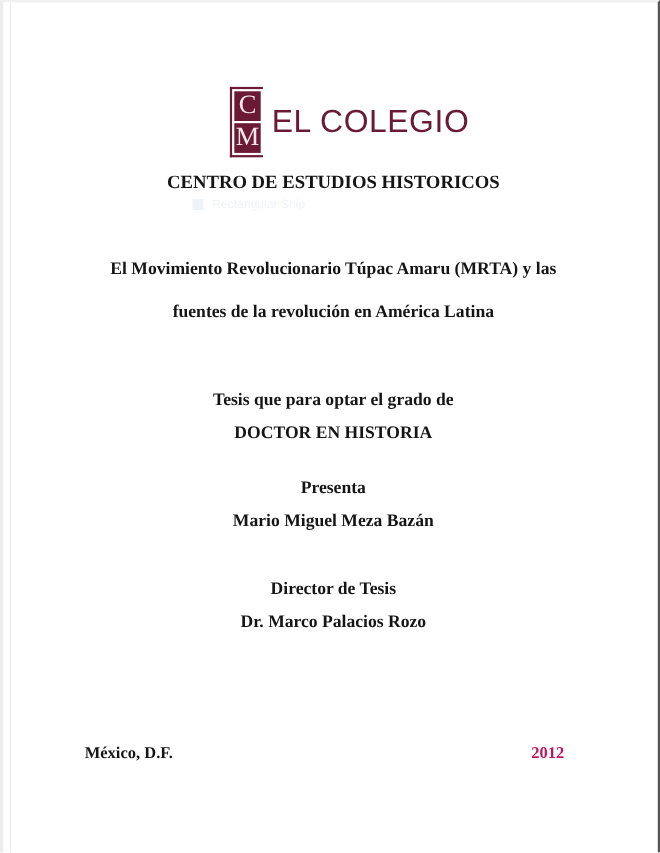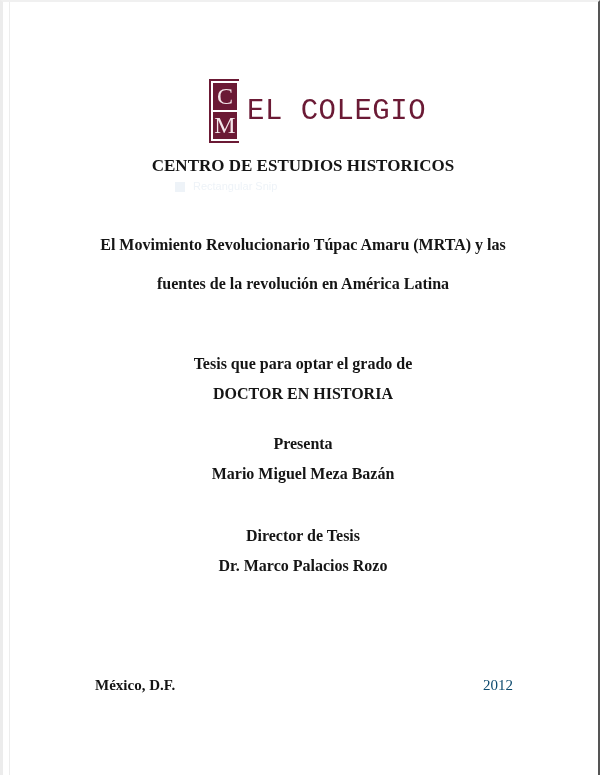--- a/index.html
+++ b/index.html
@@ -35,43 +35,43 @@
   .logo-mark .box {
     position: absolute; left: 4px; width: 24px; height: 27px;
     background: #6b1a35; color: #f4e6ea;
     font-family: "Liberation Serif", serif; font-size: 24px; line-height: 27px;
     text-align: center;
   }
   .logo-mark .box.c { top: 4px; }
   .logo-mark .box.m { top: 33px; }
   .logo-text {
     margin-left: 8px; color: #6b1a35;
-    font-family: Liberation Mono, monospace; font-size: 29px; line-height: 31px;
+    font-family: Liberation Sans, sans-serif; font-size: 29px; line-height: 31px;
     letter-spacing: 0.5px;
   }
   .line {
     position: absolute; left: 0; width: 600px; text-align: center;
     font-weight: bold; font-size: 16px; color: #151515;
     white-space: nowrap;
   }
   .ghost {
     position: absolute; left: 172px; top: 176px; width: 120px; height: 16px;
     color: #eef3f8; font-family: "Liberation Sans", sans-serif; font-size: 11px;
     line-height: 16px;
   }
   .ghost .gicon {
     display: inline-block; width: 10px; height: 10px; background: #eef3f8; margin-right: 8px; vertical-align: middle;
   }
   .footer-left {
-    position: absolute; left: 92px; top: 675px;
+    position: absolute; left: 74px; top: 675px;
     font-weight: bold; font-size: 15px; color: #151515;
   }
   .footer-right {
     position: absolute; left: 480px; top: 675px;
-    font-weight: normal; font-size: 15px; color: #0c4a6e;
+    font-weight: bold; font-size: 15px; color: #be185d;
   }
 </style>
 </head>
 <body>
 
 <div class="page">
   <div class="edge-line"></div>
 
   <div class="logo">
     <div class="logo-mark">

